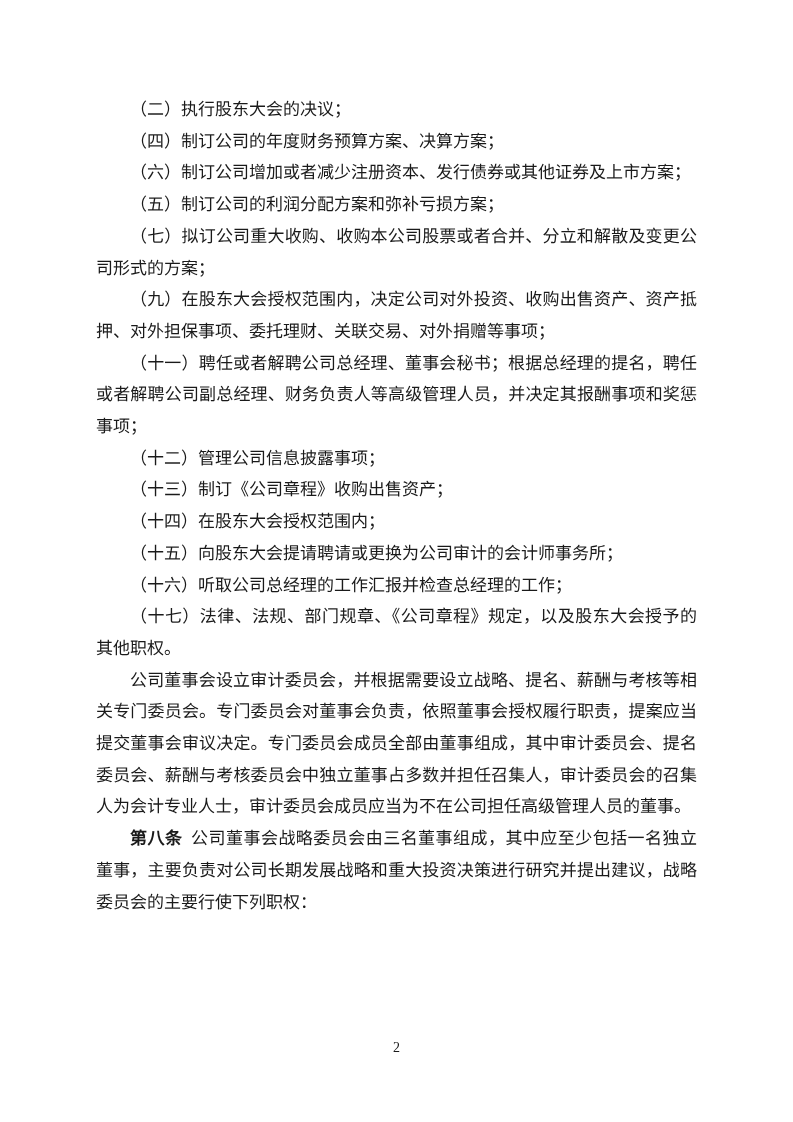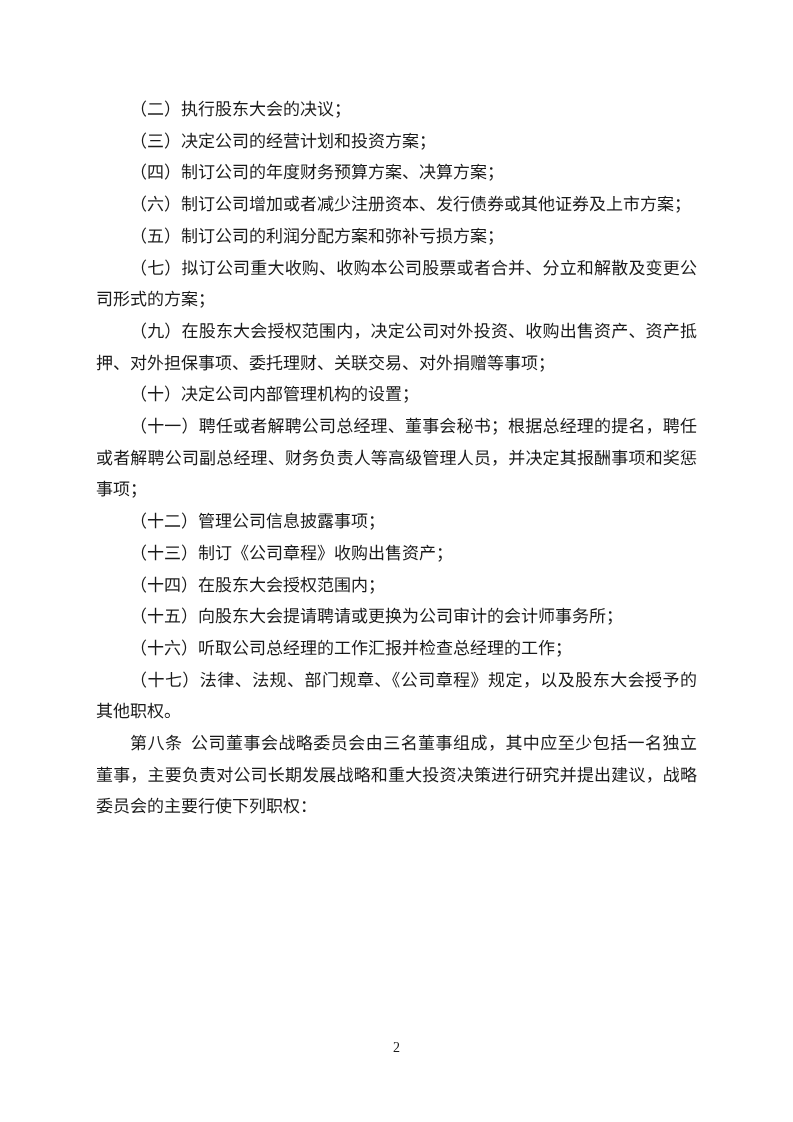--- a/index.html
+++ b/index.html
@@ -33,53 +33,52 @@
   }
   .doc-body p {
     margin: 0;
     padding: 0;
     text-indent: 2em;
   }
   .article-para {
     word-spacing: 4px;
   }
   .article-para b {
-    font-weight: normal;
+    font-weight: bold;
   }
   .page-number {
     position: absolute;
     left: 0;
     top: 1039px;
     width: 793px;
     text-align: center;
     color: #1a1a1a;
     font-size: 14px;
     line-height: 18px;
     font-family: "Liberation Serif", "DejaVu Serif", serif;
   }
 </style>
 </head>
 <body>
 
 <div class="page">
 
   <div class="doc-body">
     <p>（二）执行股东大会的决议；</p>
-    <p>（三）决定公司的经营计划和投资方案；</p>
     <p>（四）制订公司的年度财务预算方案、决算方案；</p>
     <p>（六）制订公司增加或者减少注册资本、发行债券或其他证券及上市方案；</p>
     <p>（五）制订公司的利润分配方案和弥补亏损方案；</p>
     <p>（七）拟订公司重大收购、收购本公司股票或者合并、分立和解散及变更公司形式的方案；</p>
     <p>（九）在股东大会授权范围内，决定公司对外投资、收购出售资产、资产抵押、对外担保事项、委托理财、关联交易、对外捐赠等事项；</p>
-    <p>（十）决定公司内部管理机构的设置；</p>
     <p>（十一）聘任或者解聘公司总经理、董事会秘书；根据总经理的提名，聘任或者解聘公司副总经理、财务负责人等高级管理人员，并决定其报酬事项和奖惩事项；</p>
     <p>（十二）管理公司信息披露事项；</p>
     <p>（十三）制订《公司章程》收购出售资产；</p>
     <p>（十四）在股东大会授权范围内；</p>
     <p>（十五）向股东大会提请聘请或更换为公司审计的会计师事务所；</p>
     <p>（十六）听取公司总经理的工作汇报并检查总经理的工作；</p>
     <p>（十七）法律、法规、部门规章、《公司章程》规定，以及股东大会授予的其他职权。</p>
+    <p>公司董事会设立审计委员会，并根据需要设立战略、提名、薪酬与考核等相关专门委员会。专门委员会对董事会负责，依照董事会授权履行职责，提案应当提交董事会审议决定。专门委员会成员全部由董事组成，其中审计委员会、提名委员会、薪酬与考核委员会中独立董事占多数并担任召集人，审计委员会的召集人为会计专业人士，审计委员会成员应当为不在公司担任高级管理人员的董事。</p>
     <p class="article-para"><b>第八条</b><span> 公司董事会战略委员会由三名董事组成，其中应至少包括一名独立董事，主要负责对公司长期发展战略和重大投资决策进行研究并提出建议，战略委员会的主要行使下列职权：</span></p>
   </div>
 
   <div class="page-number">2</div>
 
 </div>
 
 </body></html>

